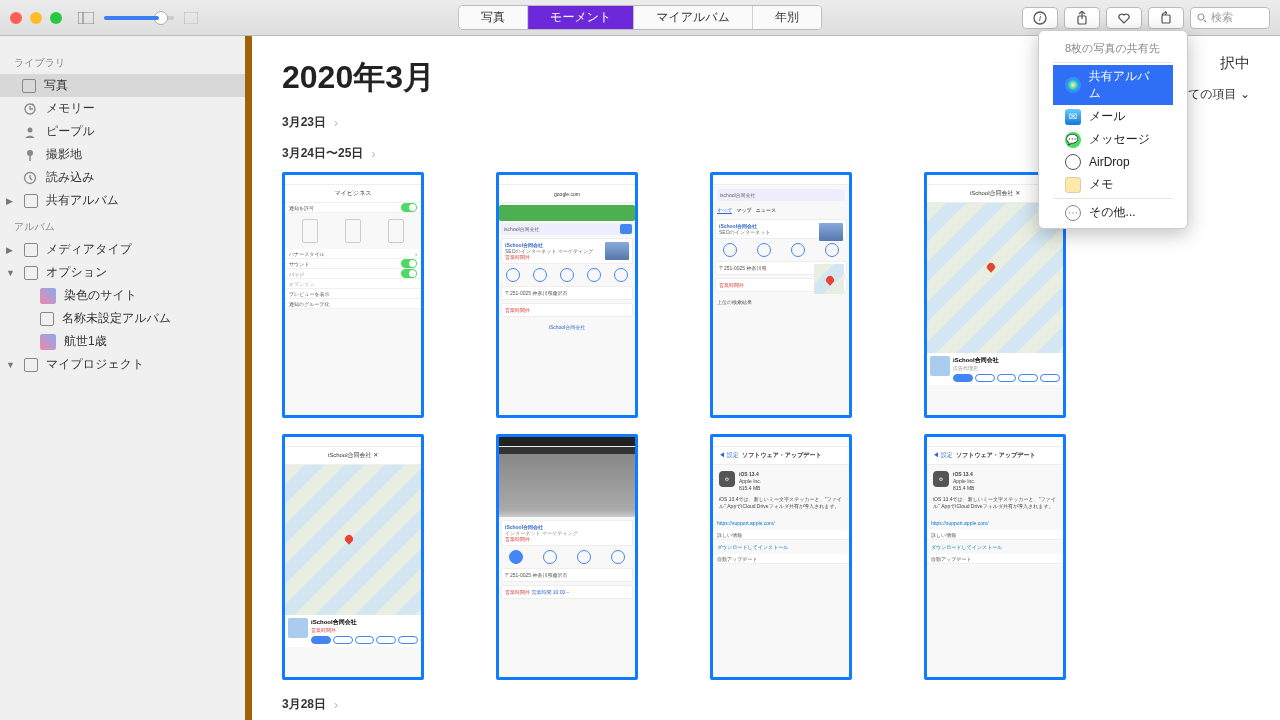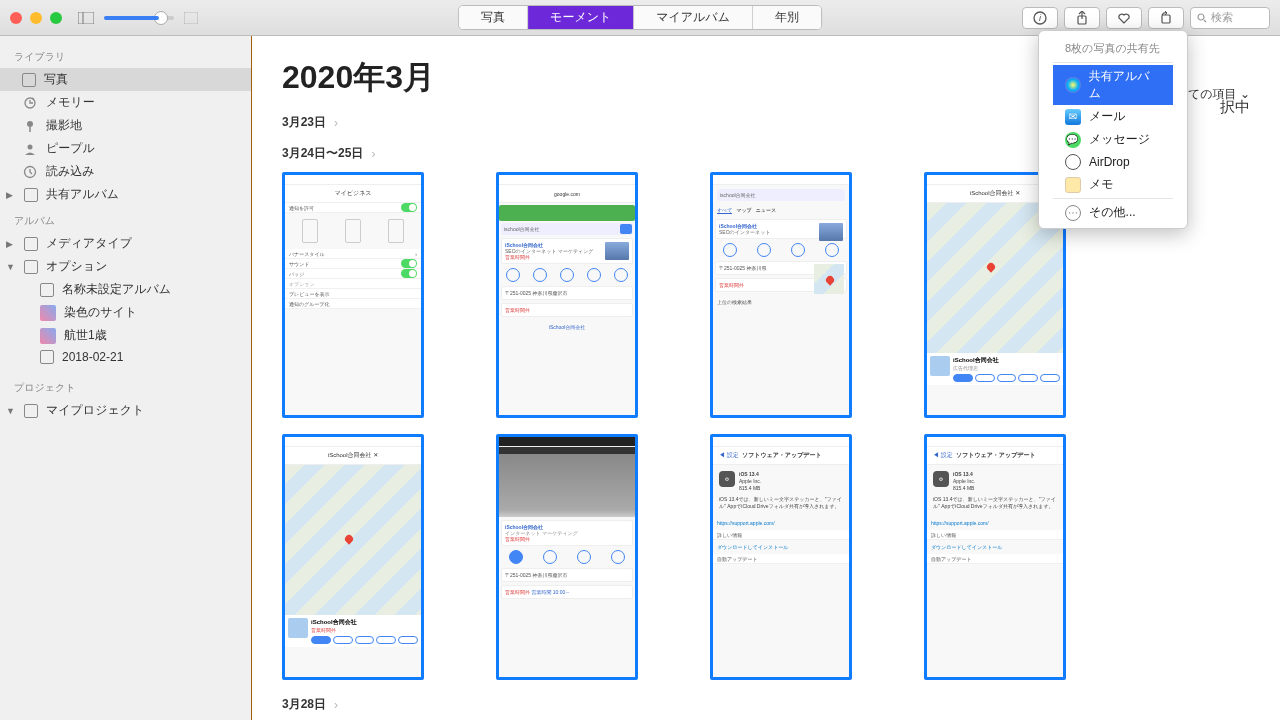--- a/index.html
+++ b/index.html
@@ -20,21 +20,21 @@
 .seg-control { position: absolute; left: 50%; transform: translateX(-50%); display: flex; border: 1px solid #bbb; border-radius: 5px; overflow: hidden; background: #fff; }
 .seg-item { padding: 3px 22px; font-size: 12px; color: #333; border-right: 1px solid #ccc; background: #fafafa; }
 .seg-item:last-child { border-right: none; }
 .seg-item.active { background: #6d28d9; color: #fff; }
 
 .tb-right { position: absolute; right: 10px; display: flex; gap: 6px; align-items: center; }
 .tb-btn { height: 22px; min-width: 36px; border: 1px solid #bbb; border-radius: 4px; background: #fff; display: flex; align-items: center; justify-content: center; color: #555; font-size: 13px; }
 .tb-search { width: 80px; height: 22px; border: 1px solid #bbb; border-radius: 4px; background: #fff; display: flex; align-items: center; padding: 0 6px; color: #999; font-size: 11px; gap: 4px; }
 
 .app-body { display: flex; height: calc(100% - 36px); }
-.sidebar { width: 252px; background: #f0f0f0; border-right: 1px solid #a16207; padding-top: 10px; overflow-y: auto; }
+.sidebar { width: 252px; background: #f0f0f0; border-right: 7px solid #a16207; padding-top: 16px; overflow-y: auto; }
 .sb-header { font-size: 10px; color: #888; padding: 4px 14px; }
 .sb-item { display: flex; align-items: center; padding: 3px 14px 3px 22px; font-size: 12px; color: #333; gap: 8px; }
 .sb-item.level2 { padding-left: 40px; }
 .sb-item.active { background: #d8d8d8; }
 .sb-icon { width: 16px; height: 16px; display: flex; align-items: center; justify-content: center; color: #888; font-size: 13px; flex-shrink: 0; }
 .sb-icon.square { border: 1.5px solid #888; border-radius: 2px; width: 14px; height: 14px; }
 .sb-disclosure { width: 10px; color: #777; font-size: 9px; margin-left: -16px; }
 .sb-thumb { width: 16px; height: 16px; background: linear-gradient(45deg,#e8a,#8ae); border-radius: 2px; }
 
 .main { flex: 1; background: #fff; overflow-y: auto; padding: 20px 30px; position: relative; }
@@ -61,21 +61,21 @@
 .ph-pin { position: absolute; width: 8px; height: 8px; background: #e94335; border-radius: 50% 50% 50% 0; transform: rotate(-45deg); }
 .ph-bottom-card { background: #fff; padding: 3px; font-size: 5px; }
 .ph-pills { display: flex; gap: 2px; margin-top: 3px; }
 .ph-pill { flex:1; height: 8px; border: 0.5px solid #4285f4; border-radius: 4px; }
 .ph-pill.filled { background: #4285f4; }
 .ph-laptop { height: 70px; background: linear-gradient(#333 0%, #333 10%, #888 10%, #aaa 90%, #ccc 100%); }
 .ph-update { padding: 6px; font-size: 5px; color: #444; line-height: 1.4; }
 .ph-update-icon { width: 16px; height: 16px; background: #555; border-radius: 4px; float: left; margin-right: 4px; display:flex; align-items:center; justify-content:center; color:#fff; }
 .ph-link { color: #07c; font-size: 5px; padding: 4px; }
 
-.selection-badge { position: absolute; top: 18px; right: 30px; font-size: 15px; color: #333; font-weight: 500; margin-top: 44px; }
+.selection-badge { position: absolute; top: 18px; right: 30px; font-size: 15px; color: #333; font-weight: 500; }
 .filter-row { position: absolute; top: 50px; right: 30px; font-size: 12px; color: #333; }
 
 .share-menu { position: absolute; top: 30px; right: 92px; width: 150px; background: #fff; border: 1px solid #ccc; border-radius: 6px; box-shadow: 0 5px 20px rgba(0,0,0,0.25); padding: 4px 14px; z-index: 100; }
 .share-title { font-size: 11px; color: #888; padding: 6px 12px 4px; }
 .share-sep { height: 1px; background: #e5e5e5; margin: 2px 0; }
 .share-item { display: flex; align-items: center; gap: 8px; padding: 3px 12px; font-size: 12px; color: #222; }
 .share-item.highlighted { background: #2e6ff6; color: #fff; }
 .share-icon { width: 16px; height: 16px; border-radius: 3px; display: flex; align-items: center; justify-content: center; font-size: 10px; }
 .si-album { background: radial-gradient(circle, #ff6, #0af, #f3a); border-radius: 50%; }
 .si-mail { background: linear-gradient(#6cf, #17d); color: #fff; }
@@ -166,34 +166,34 @@
             <circle cx="7" cy="7" r="5" fill="none" stroke="#888" stroke-width="1.3"></circle>
             <polyline points="7,4 7,7 10,7" fill="none" stroke="#888" stroke-width="1.3"></polyline>
             <polyline points="9,2 11,3" stroke="#888" stroke-width="1.3"></polyline>
           </svg>
         </span>
         <span>メモリー</span>
       </div>
     <div class="sb-item">
         <span class="sb-icon">
           <svg width="14" height="14" viewBox="0 0 14 14">
+            <circle cx="7" cy="5" r="2.5" fill="#888"></circle>
+            <path d="M2 13 Q7 8 12 13" fill="#888"></path>
+          </svg>
+        </span>
+        <span>ピープル</span>
+      </div>
+    <div class="sb-item">
+        <span class="sb-icon">
+          <svg width="14" height="14" viewBox="0 0 14 14">
             <circle cx="7" cy="5" r="3" fill="#888"></circle>
             <line x1="7" y1="8" x2="7" y2="13" stroke="#888" stroke-width="1.5"></line>
           </svg>
         </span>
         <span>撮影地</span>
-      </div>
-    <div class="sb-item">
-        <span class="sb-icon">
-          <svg width="14" height="14" viewBox="0 0 14 14">
-            <circle cx="7" cy="5" r="2.5" fill="#888"></circle>
-            <path d="M2 13 Q7 8 12 13" fill="#888"></path>
-          </svg>
-        </span>
-        <span>ピープル</span>
       </div>
     <div class="sb-item">
         <span class="sb-icon">
           <svg width="14" height="14" viewBox="0 0 14 14">
             <circle cx="7" cy="7" r="5.5" fill="none" stroke="#888" stroke-width="1.3"></circle>
             <polyline points="7,4 7,7 9,9" fill="none" stroke="#888" stroke-width="1.3"></polyline>
           </svg>
         </span>
         <span>読み込み</span>
       </div>
@@ -209,37 +209,32 @@
         <span class="sb-disclosure">▶</span>
         <span class="sb-icon square"></span>
         <span>メディアタイプ</span>
       </div>
     <div class="sb-item">
         <span class="sb-disclosure">▼</span>
         <span class="sb-icon square"></span>
         <span>オプション</span>
       </div>
     <div class="sb-item level2">
-        <span class="sb-icon square"></span>
-        <span>名称未設定アルバム</span>
-      </div>
-    <div class="sb-item level2">
         <span class="sb-icon sb-thumb"></span>
         <span>染色のサイト</span>
+      </div>
+    <div class="sb-item level2">
+        <span class="sb-icon square"></span>
+        <span>名称未設定アルバム</span>
       </div>
     <div class="sb-item level2">
         <span class="sb-icon sb-thumb"></span>
         <span>航世1歳</span>
       </div>
-    <div class="sb-item level2">
-        <span class="sb-icon square"></span>
-        <span>2018-02-21</span>
-      </div>
-
-    <div class="sb-header" style="margin-top:10px">プロジェクト</div>
+
     <div class="sb-item">
         <span class="sb-disclosure">▼</span>
         <span class="sb-icon square"></span>
         <span>マイプロジェクト</span>
       </div>
   </div>
 
   <div class="main">
     <div class="page-title">2020年3月</div>
     <div class="selection-badge">択中</div>

